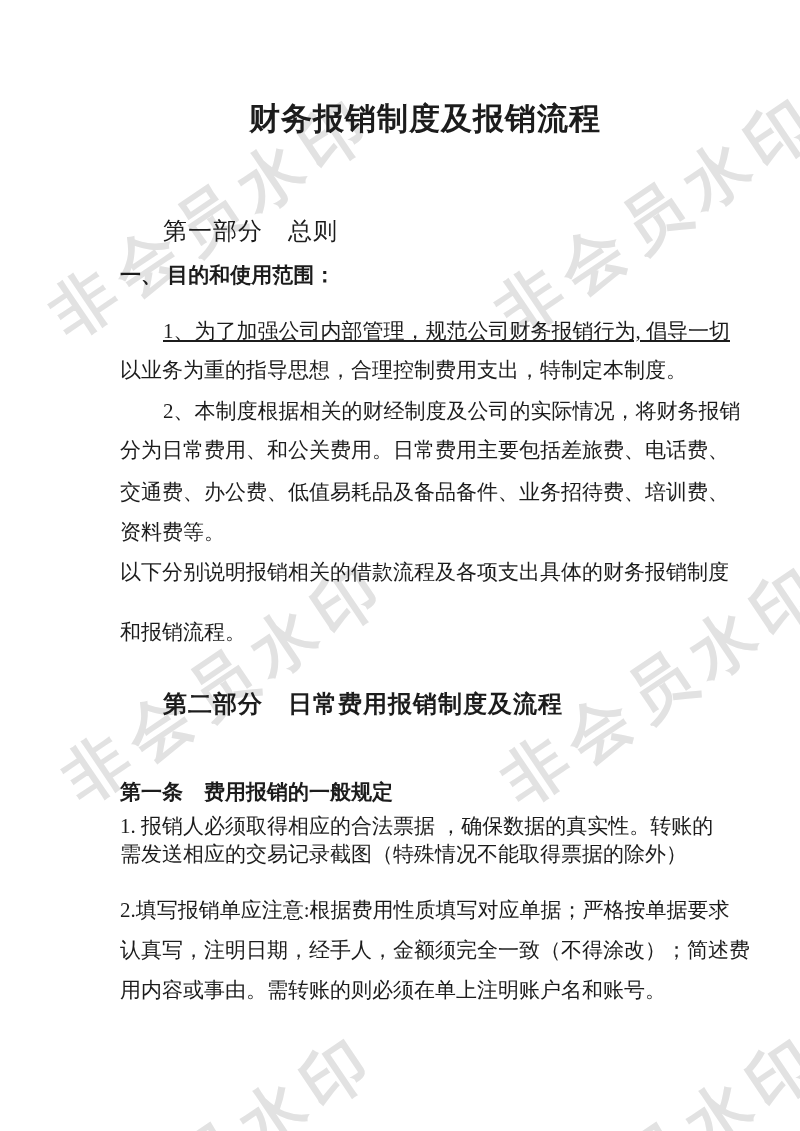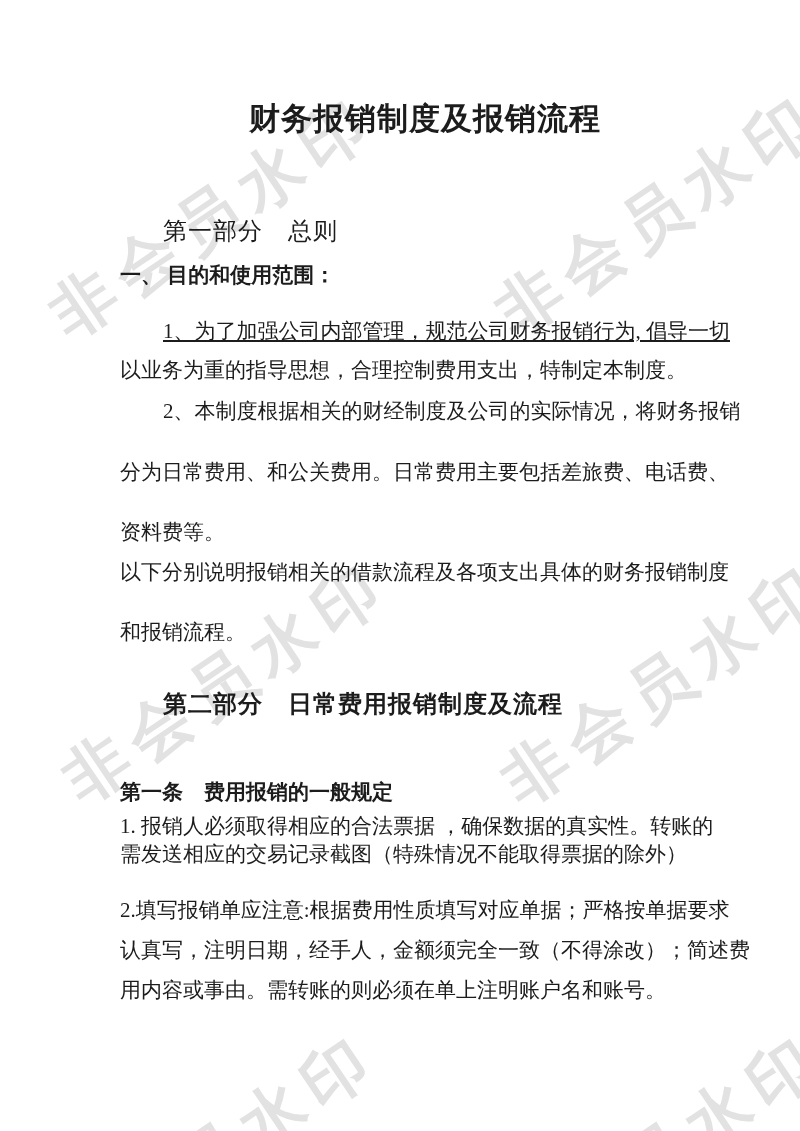--- a/index.html
+++ b/index.html
@@ -71,21 +71,22 @@
   <div class="wm" style="left:661px; top:1155px;">非会员水印</div>
 
   <div class="line doc-title" style="top:101px;">财务报销制度及报销流程</div>
 
   <div class="line part-heading" style="top:218px;">第一部分　总则</div>
   <div class="line sub-heading" style="top:263px;">一、 目的和使用范围：</div>
 
   <div class="line indent" style="top:319px;text-decoration:underline;">1、为了加强公司内部管理，规范公司财务报销行为, 倡导一切</div>
   <div class="line" style="top:358px;">以业务为重的指导思想，合理控制费用支出，特制定本制度。</div>
   <div class="line indent" style="top:399px;">2、本制度根据相关的财经制度及公司的实际情况，将财务报销</div>
-  <div class="line" style="top:460px;">分为日常费用、和公关费用。日常费用主要包括差旅费、电话费、</div>
+  <div class="line" style="top:440px;font-family:Liberation Mono, monospace;">分为日常费用、和公关费用。日常费用主要包括差旅费、电话费、</div>
+  <div class="line" style="top:480px;">交通费、办公费、低值易耗品及备品备件、业务招待费、培训费、</div>
   <div class="line" style="top:520px;">资料费等。</div>
   <div class="line" style="top:560px;">以下分别说明报销相关的借款流程及各项支出具体的财务报销制度</div>
   <div class="line" style="top:600px;margin-top:20px;">和报销流程。</div>
 
   <div class="line part-heading heavy" style="top:691px;">第二部分　日常费用报销制度及流程</div>
   <div class="line sub-heading" style="top:780px;">第一条　费用报销的一般规定</div>
 
   <div class="line" style="top:802px;margin-top:12px;">1.  报销人必须取得相应的合法票据 ，确保数据的真实性。转账的</div>
   <div class="line" style="top:842px;">需发送相应的交易记录截图（特殊情况不能取得票据的除外）</div>
   <div class="line" style="top:898px;">2.填写报销单应注意:根据费用性质填写对应单据；严格按单据要求</div>

